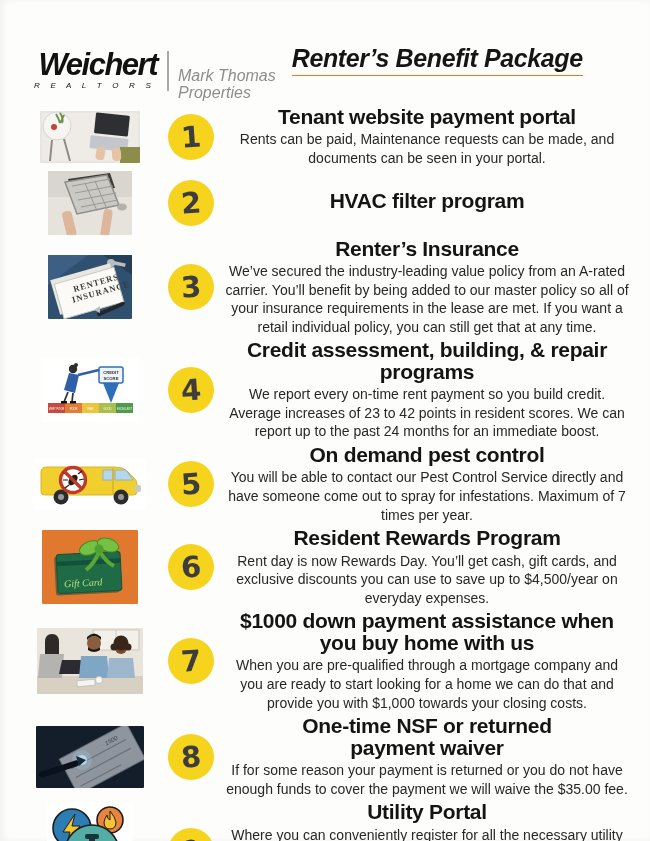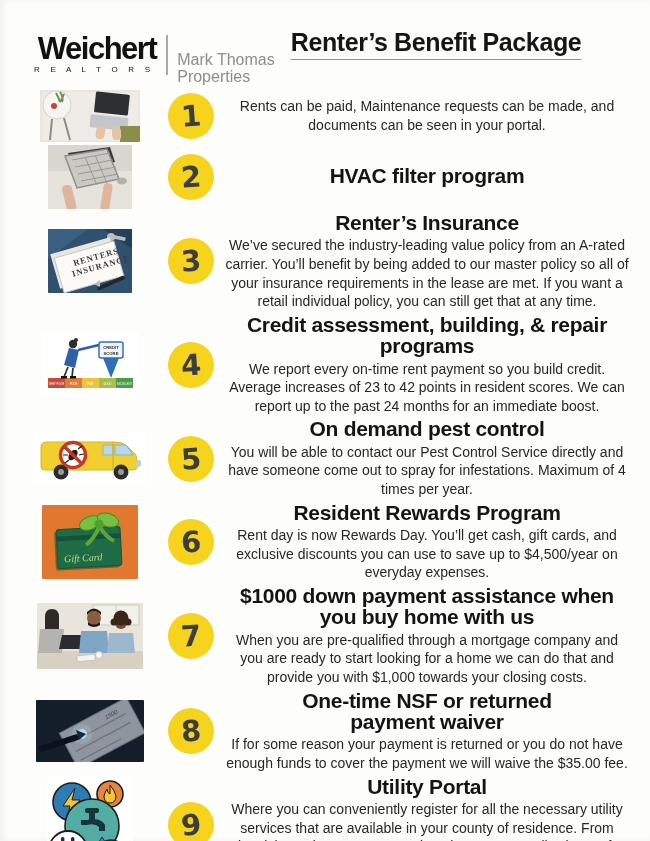--- a/index.html
+++ b/index.html
@@ -1,20 +1,20 @@
 <!DOCTYPE html>
 <html><head>
 <meta charset="utf-8">
 <style>
   html,body{margin:0;padding:0;background:#ffffff;}
   body{width:650px;height:841px;overflow:hidden;font-family:"Liberation Sans",sans-serif;color:#1e1e1e;}
   .page{width:650px;height:841px;box-sizing:border-box;position:relative;background:#fdfdfc;box-shadow:inset 3px 0 6px rgba(0,0,0,0.05);}
 
   
-  .header{display:flex;align-items:flex-start;padding:24px 24px 2px 34px;}
+  .header{display:flex;align-items:flex-start;padding:40px 24px 2px 34px;font-style:italic;}
   .logo-block{display:flex;align-items:center;}
   .brand{display:flex;flex-direction:column;align-items:flex-end;}
   .brand-name{font-size:31px;font-weight:800;letter-spacing:-1.5px;line-height:0.85;color:#111;}
   .brand-sub{font-size:8px;letter-spacing:4.2px;color:#111;margin-top:3px;margin-right:2px;font-weight:500;}
   .divider{width:2px;height:40px;background:#a9a9a9;margin:0 9px 0 10px;}
   .partner{color:#8d8d8d;font-size:16px;line-height:1.06;font-weight:500;padding-top:1px;margin-top:27px;}
   .doc-title{font-size:25px;font-weight:800;letter-spacing:-0.4px;color:#151515;margin:4px 0 0 16px;
              border-bottom:1px solid #f97316;padding-bottom:2px;white-space:nowrap;}
 
   
@@ -68,20 +68,21 @@
           <rect x="72" y="37" width="9" height="13" rx="4" fill="#e7c3a6" transform="rotate(-4 76 43)"></rect>
           <path d="M12 29 L10 50 M24 28 L30 50" stroke="#8f8b84" stroke-width="2" fill="none"></path>
         </svg>
       </div>
       <div class="num-col">
         <div class="circle">
             <span>1</span>
           </div>
       </div>
       <div class="txt-col">
+        <div class="b-title">Tenant website payment portal</div>
         <div class="b-body bw400">Rents can be paid, Maintenance requests can be made, and documents can be seen in your portal.</div>
       </div>
     </div>
 
     <div class="row">
       <div class="img-col">
         <svg class="photo" width="84" height="64" viewBox="0 0 84 64">
           <rect width="84" height="64" fill="#e6e3dd"></rect>
           <rect x="0" y="0" width="84" height="26" fill="#d9d6cf"></rect>
           <polygon points="20,8 62,2 67,17 25,24" fill="#3b3a37"></polygon>
@@ -192,21 +193,21 @@
           </g>
         </svg>
       </div>
       <div class="num-col">
         <div class="circle">
             <span>5</span>
           </div>
       </div>
       <div class="txt-col">
         <div class="b-title">On demand pest control</div>
-        <div class="b-body">You will be able to contact our Pest Control Service directly and have someone come out to spray for infestations.  Maximum of 4 times per year.</div>
+        <div class="b-body">You will be able to contact our Pest Control Service directly and have someone come out to spray for infestations.  Maximum of 7 times per year.</div>
       </div>
     </div>
 
     <div class="row">
       <div class="img-col">
         <svg class="photo" width="96" height="74" viewBox="0 0 96 74">
           <rect width="96" height="74" fill="#e0792f"></rect>
           <rect x="13" y="25" width="64" height="39" rx="3" fill="#14482f" transform="rotate(-3 45 44)" opacity="0.55"></rect>
           <rect x="15" y="23" width="64" height="39" rx="3" fill="#1e6b45" stroke="#17523a" transform="rotate(-3 47 42)"></rect>
           <rect x="15" y="30" width="64" height="4.5" fill="#14503a" transform="rotate(-3 47 32)"></rect>

